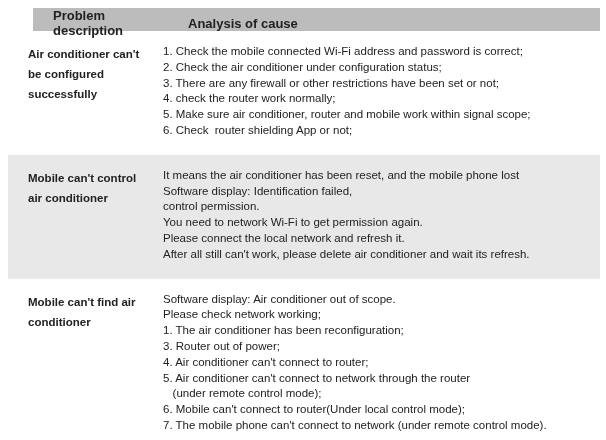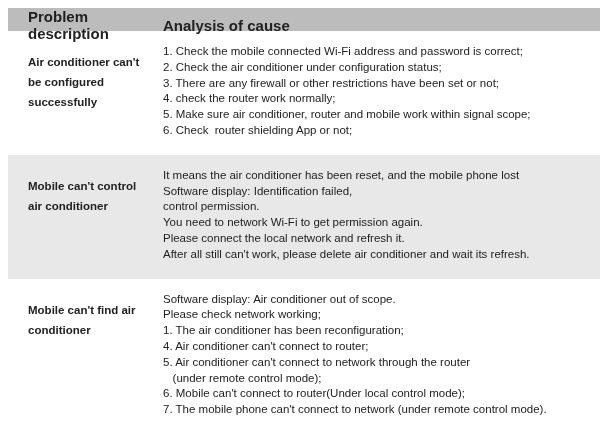--- a/index.html
+++ b/index.html
@@ -22,21 +22,22 @@
   }
   .row {
     display: grid;
     grid-template-columns: 147px 1fr;
   }
   .row.header {
     background: #bcbcbc;
     height: 23px;
     align-items: center;
     font-weight: bold;
-    font-size: 15px;
+    font-size: 13px;
+    margin-left: 25px;
   }
   .row.body-row {
     background: #ffffff;
   }
   .row.body-row.alt {
     background: #e8e8e8;
   }
   .cell {
     box-sizing: border-box;
   }
@@ -47,21 +48,20 @@
   .analysis-cell {
     padding-left: 8px;
     padding-right: 10px;
   }
   .body-row .problem-cell {
     padding-top: 13px;
     padding-bottom: 12px;
     font-weight: bold;
     font-size: 11.5px;
     line-height: 20px;
-    margin-top: 8px;
   }
   .body-row .analysis-cell {
     padding-top: 13px;
     padding-bottom: 16px;
     font-size: 11.5px;
     line-height: 15.8px;
   }
   .line {
     white-space: pre-wrap;
   }
@@ -100,20 +100,21 @@
           <div class="line">After all still can't work, please delete air conditioner and wait its refresh.</div>
         </div>
     </div>
 
     <div class="row body-row">
       <div class="cell problem-cell">Mobile can't find air conditioner</div>
       <div class="cell analysis-cell">
           <div class="line">Software display: Air conditioner out of scope.</div>
           <div class="line">Please check network working;</div>
           <div class="line">1. The air conditioner has been reconfiguration;</div>
+          <div class="line">3. Router out of power;</div>
           <div class="line">4. Air conditioner can't connect to router;</div>
           <div class="line">5. Air conditioner can't connect to network through the router</div>
           <div class="line">   (under remote control mode);</div>
           <div class="line">6. Mobile can't connect to router(Under local control mode);</div>
           <div class="line">7. The mobile phone can't connect to network (under remote control mode).</div>
         </div>
     </div>
 
   </div>
 </div>

